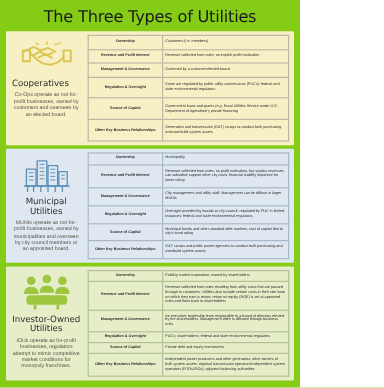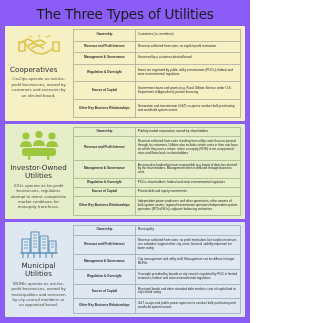--- a/index.html
+++ b/index.html
@@ -6,21 +6,21 @@
   html, body {
     width: 250px; height: 323px;
     background: #ffffff;
     font-family: "Liberation Sans", sans-serif;
     overflow: hidden;
   }
   .page {
     width: 250px; height: 323px;
     padding: 4px 5px 6px 5px;
     display: flex; flex-direction: column;
-    background: #8b5cf6;
+    background: #84cc16;
   }
   .page-title {
     text-align: center;
     font-size: 13.5px;
     font-weight: 400;
     letter-spacing: -0.2px;
     color: #1b1b1b;
     padding: 2px 0 4px 0;
     font-family: "DejaVu Sans", sans-serif;
   }
@@ -151,72 +151,20 @@
               <td class="lbl">Regulation &amp; Oversight</td>
               <td class="val">Some are regulated by public utility commissions (PUCs); federal and state environmental regulators</td>
             </tr>
             <tr>
               <td class="lbl">Source of Capital</td>
               <td class="val">Government loans and grants (e.g. Rural Utilities Service under U.S. Department of Agriculture); private financing</td>
             </tr>
             <tr>
               <td class="lbl">Other Key Business Relationships</td>
               <td class="val">Generation and transmission (G&amp;T) co-ops to conduct bulk purchasing and own/build system assets</td>
-            </tr>
-          </tbody>
-        </table>
-      </div>
-    </div>
-
-    <div class="section sec-green">
-      <div class="sec-left">
-        <div class="sec-icon">
-          <svg width="48" height="32" viewBox="0 0 48 32">
-            <g fill="#9fc63f">
-              <circle cx="11" cy="7" r="3.6"></circle>
-              <circle cx="24" cy="5.5" r="3.6"></circle>
-              <circle cx="37" cy="7" r="3.6"></circle>
-              <path d="M5 18 q0 -6 6 -6 q6 0 6 6 z"></path>
-              <path d="M18 17 q0 -6 6 -6 q6 0 6 6 z"></path>
-              <path d="M31 18 q0 -6 6 -6 q6 0 6 6 z"></path>
-              <rect x="7" y="19" width="34" height="8" rx="3"></rect>
-              <rect x="13" y="27" width="2.4" height="4" rx="1"></rect>
-              <rect x="32" y="27" width="2.4" height="4" rx="1"></rect>
-            </g>
-          </svg>
-        </div>
-        <div class="sec-heading">Investor-Owned Utilities</div>
-        <div class="sec-desc">IOUs operate as for-profit businesses, regulators attempt to mimic competitive market conditions for monopoly franchises.</div>
-      </div>
-      <div class="sec-right">
-        <table class="facts">
-          <tbody>
-            <tr>
-              <td class="lbl">Ownership</td>
-              <td class="val">Publicly traded corporation; owned by shareholders</td>
-            </tr>
-            <tr>
-              <td class="lbl">Revenue and Profit Interest</td>
-              <td class="val">Revenue collected from rates resulting from utility costs that are passed through to customers. Utilities also include certain costs in their rate base on which they earn a return; return on equity (ROE) is set at approved rates and flows back to shareholders</td>
-            </tr>
-            <tr>
-              <td class="lbl">Management &amp; Governance</td>
-              <td class="val">An executive leadership team responsible to a board of directors elected by the shareholders. Management often is diffused through business units</td>
-            </tr>
-            <tr>
-              <td class="lbl">Regulation &amp; Oversight</td>
-              <td class="val">PUCs; shareholders; federal and state environmental regulators</td>
-            </tr>
-            <tr>
-              <td class="lbl">Source of Capital</td>
-              <td class="val">Private debt and equity investments</td>
-            </tr>
-            <tr>
-              <td class="lbl">Other Key Business Relationships</td>
-              <td class="val">Independent power producers and other generators; other owners of bulk system assets; regional transmission operators/independent system operators (RTOs/ISOs); adjacent balancing authorities</td>
             </tr>
           </tbody>
         </table>
       </div>
     </div>
 
     <div class="section sec-blue">
       <div class="sec-left">
         <div class="sec-icon">
           <svg width="46" height="32" viewBox="0 0 46 32">
@@ -264,14 +212,66 @@
             </tr>
             <tr>
               <td class="lbl">Other Key Business Relationships</td>
               <td class="val">G&amp;T co-ops and public power agencies to conduct bulk purchasing and own/build system assets</td>
             </tr>
           </tbody>
         </table>
       </div>
     </div>
 
+    <div class="section sec-green">
+      <div class="sec-left">
+        <div class="sec-icon">
+          <svg width="48" height="32" viewBox="0 0 48 32">
+            <g fill="#9fc63f">
+              <circle cx="11" cy="7" r="3.6"></circle>
+              <circle cx="24" cy="5.5" r="3.6"></circle>
+              <circle cx="37" cy="7" r="3.6"></circle>
+              <path d="M5 18 q0 -6 6 -6 q6 0 6 6 z"></path>
+              <path d="M18 17 q0 -6 6 -6 q6 0 6 6 z"></path>
+              <path d="M31 18 q0 -6 6 -6 q6 0 6 6 z"></path>
+              <rect x="7" y="19" width="34" height="8" rx="3"></rect>
+              <rect x="13" y="27" width="2.4" height="4" rx="1"></rect>
+              <rect x="32" y="27" width="2.4" height="4" rx="1"></rect>
+            </g>
+          </svg>
+        </div>
+        <div class="sec-heading">Investor-Owned Utilities</div>
+        <div class="sec-desc">IOUs operate as for-profit businesses, regulators attempt to mimic competitive market conditions for monopoly franchises.</div>
+      </div>
+      <div class="sec-right">
+        <table class="facts">
+          <tbody>
+            <tr>
+              <td class="lbl">Ownership</td>
+              <td class="val">Publicly traded corporation; owned by shareholders</td>
+            </tr>
+            <tr>
+              <td class="lbl">Revenue and Profit Interest</td>
+              <td class="val">Revenue collected from rates resulting from utility costs that are passed through to customers. Utilities also include certain costs in their rate base on which they earn a return; return on equity (ROE) is set at approved rates and flows back to shareholders</td>
+            </tr>
+            <tr>
+              <td class="lbl">Management &amp; Governance</td>
+              <td class="val">An executive leadership team responsible to a board of directors elected by the shareholders. Management often is diffused through business units</td>
+            </tr>
+            <tr>
+              <td class="lbl">Regulation &amp; Oversight</td>
+              <td class="val">PUCs; shareholders; federal and state environmental regulators</td>
+            </tr>
+            <tr>
+              <td class="lbl">Source of Capital</td>
+              <td class="val">Private debt and equity investments</td>
+            </tr>
+            <tr>
+              <td class="lbl">Other Key Business Relationships</td>
+              <td class="val">Independent power producers and other generators; other owners of bulk system assets; regional transmission operators/independent system operators (RTOs/ISOs); adjacent balancing authorities</td>
+            </tr>
+          </tbody>
+        </table>
+      </div>
+    </div>
+
   </div>
 </div>
 
 </body></html>

